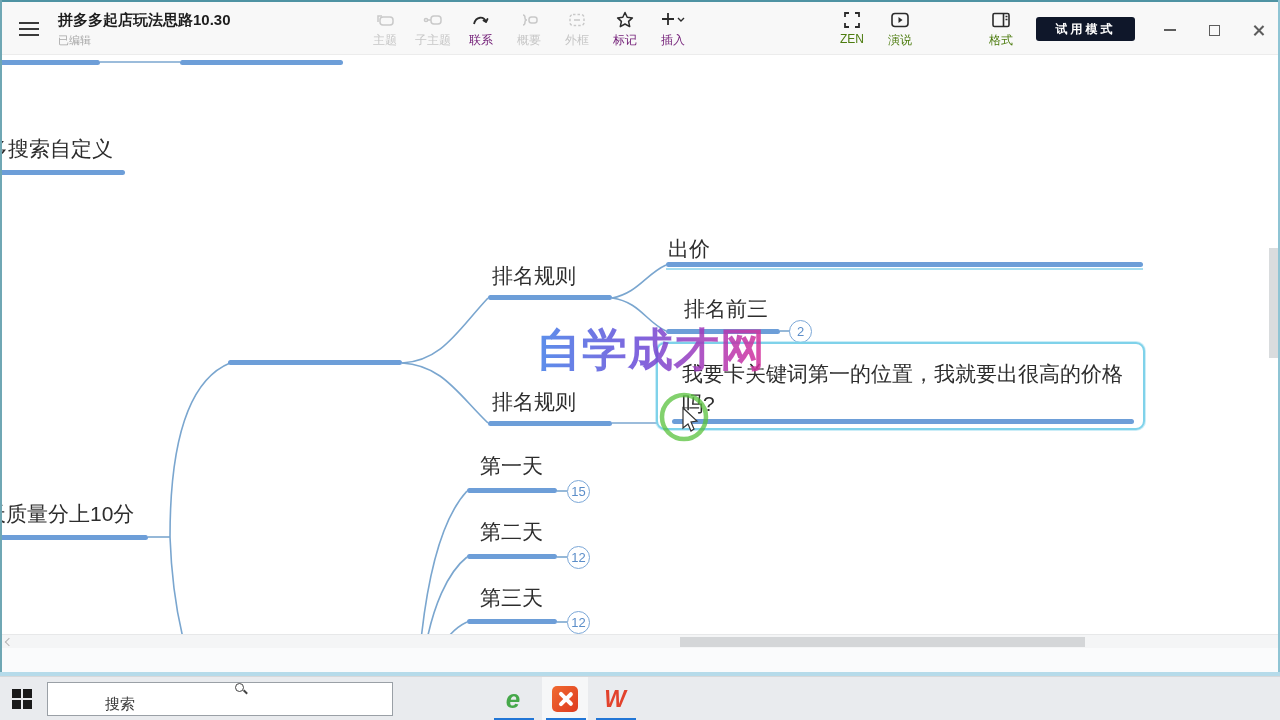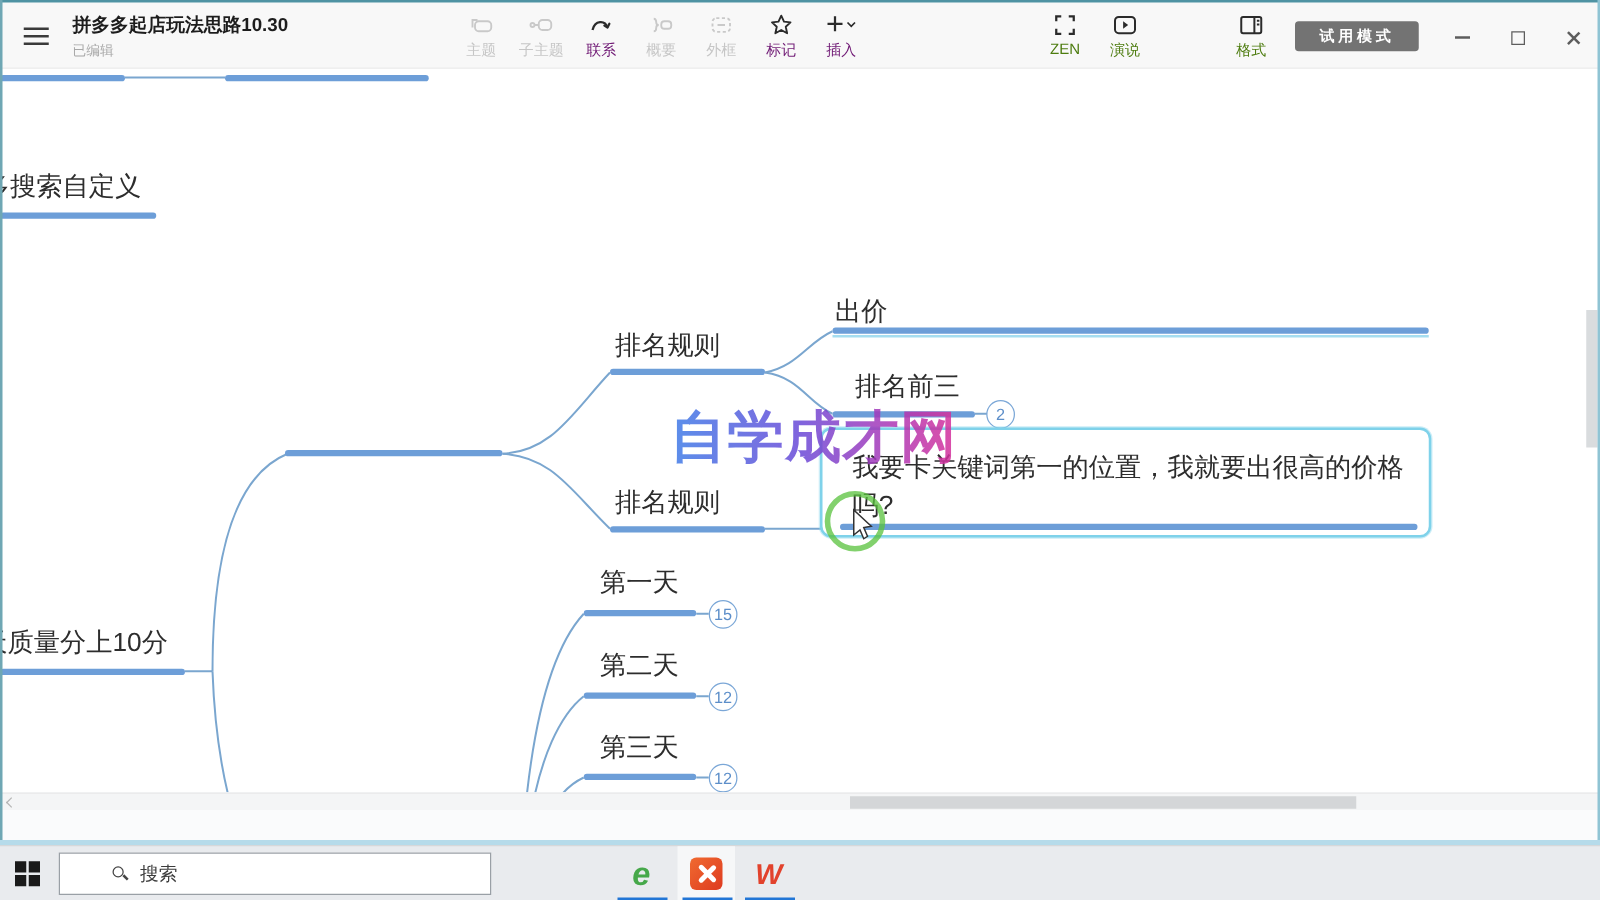--- a/index.html
+++ b/index.html
@@ -25,21 +25,21 @@
   .tb-item .lbl { font-size:12px; margin-top:1px; }
   .tb-item.enabled { color:#701a75; }
   .tb-item.disabled { color:#c6c6c6; }
   .tb-item.enabled svg { stroke:#2b2b2b; }
   .tb-item.disabled svg { stroke:#c9c9c9; }
 
   .tb-right { position:absolute; top:7px; width:44px; height:44px; text-align:center; cursor:pointer; color:#4d7c0f; }
   .tb-right .ico { height:22px; display:flex; align-items:center; justify-content:center; }
   .tb-right .lbl { font-size:12px; margin-top:1px; }
 
-  .trial-btn { position:absolute; left:1036px; top:15px; width:99px; height:24px; background:#737373; border-radius:3px;
+  .trial-btn { position:absolute; left:1036px; top:15px; width:99px; height:24px; background:#0f172a; border-radius:3px;
                color:#fff; font-size:12px; font-weight:bold; letter-spacing:3px; text-align:center; line-height:24px; cursor:pointer; }
 
   .winctl { position:absolute; top:14px; width:32px; height:28px; display:flex; align-items:center; justify-content:center; cursor:pointer; }
   .ctl-min-glyph { width:12px; height:2px; background:#5d5d5d; }
   .ctl-max-glyph { width:11px; height:11px; border:1.5px solid #5d5d5d; }
   .ctl-close-glyph { position:relative; width:13px; height:13px; }
   .ctl-close-glyph::before,.ctl-close-glyph::after { content:""; position:absolute; left:6px; top:0; width:1.6px; height:13px; background:#5d5d5d; }
   .ctl-close-glyph::before { transform:rotate(45deg); }
   .ctl-close-glyph::after { transform:rotate(-45deg); }
 
@@ -70,21 +70,21 @@
   
   .hscroll { position:absolute; left:0; top:634px; width:1280px; height:14px; background:#f4f5f6; border-top:1px solid #e7e8e9; z-index:9; }
   .hscroll-thumb { position:absolute; left:680px; top:2px; width:405px; height:10px; background:#d4d6d8; }
   .hscroll-arrow { position:absolute; left:6px; top:4px; width:6px; height:6px; border-left:1.5px solid #b5b5b5; border-bottom:1.5px solid #b5b5b5; transform:rotate(45deg); }
   .bottomstrip { position:absolute; left:0; top:648px; width:1280px; height:24px; background:#fafbfc; z-index:9; }
 
   
   .taskbar { position:absolute; left:0; top:676px; width:1280px; height:44px; background:#e9ebee; border-top:1px solid #d6d8da; z-index:50; }
   .start { position:absolute; left:12px; top:12px; width:20px; height:20px; cursor:pointer; }
   .start .sq { position:absolute; width:9px; height:9px; background:#1a1a1a; }
-  .tb-search { position:absolute; left:47px; top:5px; width:346px; height:34px; background:#fff; border:1px solid #9aa0a6; display:flex; align-items:center; }
+  .tb-search { position:absolute; left:47px; top:5px; width:346px; height:34px; background:#fff; border:1px solid #9aa0a6; display:flex; align-items:center;flex-direction:column; }
   .mag { position:relative; width:12px; height:12px; margin-left:42px; }
   .mag .lens { position:absolute; left:0; top:0; width:9px; height:9px; border:1.8px solid #444; border-radius:50%; }
   .mag .handle { position:absolute; left:8px; top:8px; width:5px; height:1.8px; background:#444; transform:rotate(45deg); }
   .tb-search input { border:none; outline:none; font-size:15px; color:#333; margin-left:10px; width:240px; background:transparent;
                      font-family:"Liberation Sans","DejaVu Sans",sans-serif; }
   .tb-search input::placeholder { color:#3c3c3c; opacity:1; }
   .task-btn { position:absolute; top:0; width:46px; height:44px; display:flex; align-items:center; justify-content:center; cursor:pointer; }
   .task-btn.active { background:#f6f7f8; }
   .runline { position:absolute; top:41px; height:3px; background:#2276d6; }
   .ie-e { font-size:26px; font-weight:bold; font-style:italic; color:#46a84a; line-height:1; }

